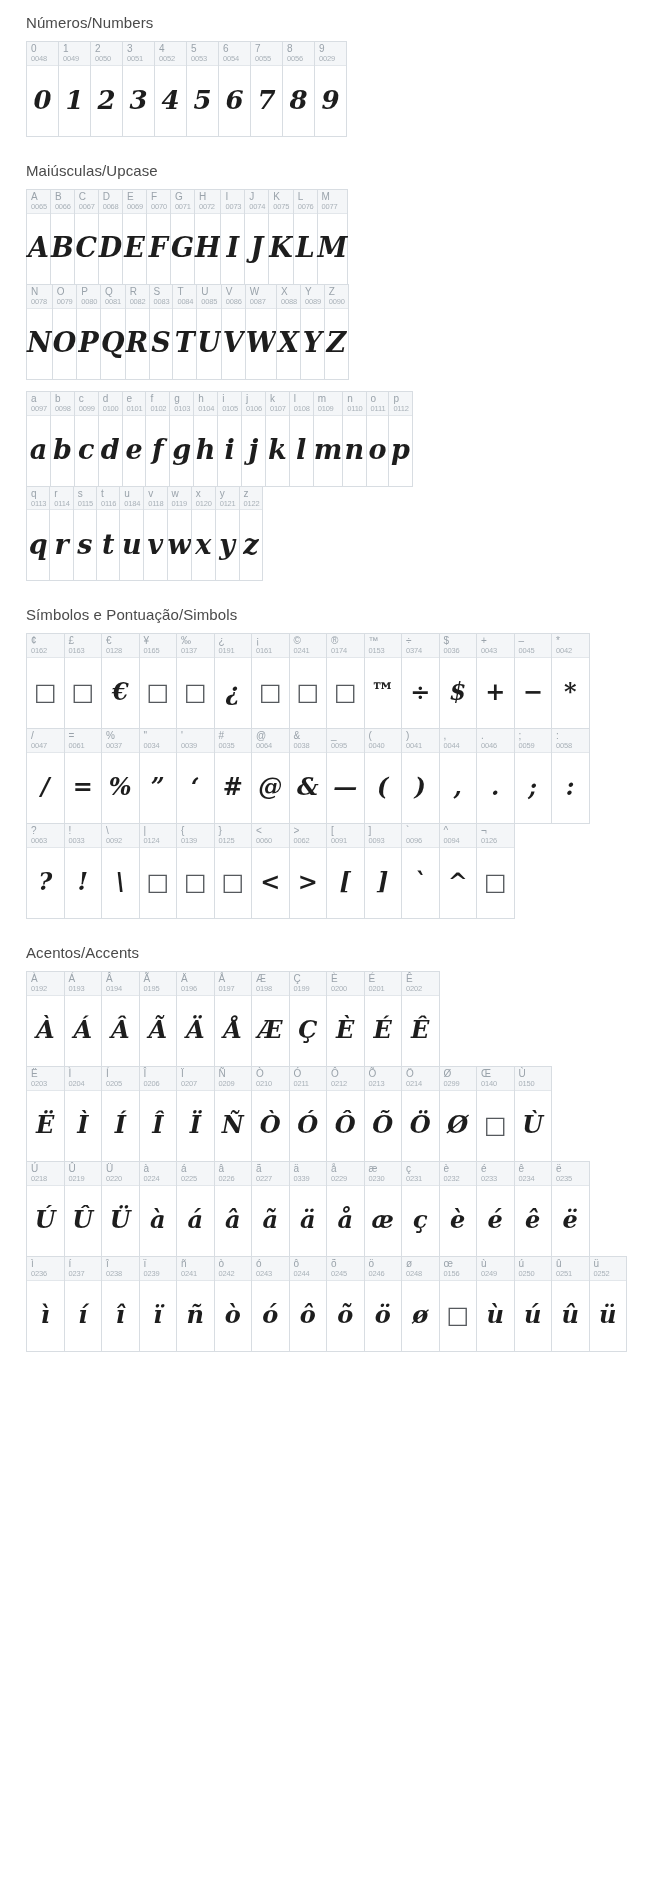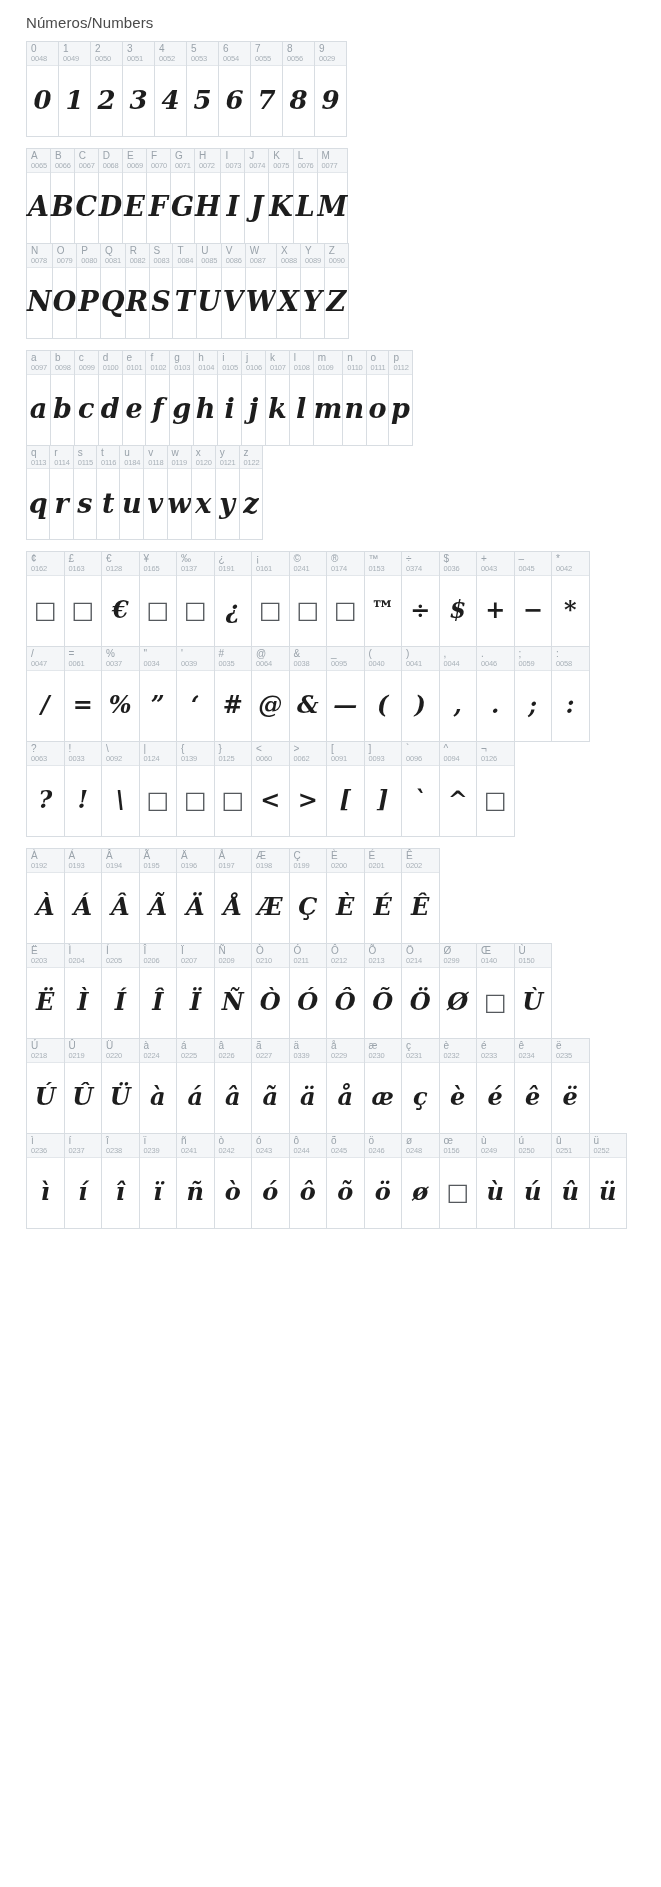--- a/index.html
+++ b/index.html
@@ -159,20 +159,21 @@
             <div class="meta">
               <span class="ch">9</span>
               <span class="code">0029</span>
             </div>
             <div class="glyph">9</div>
           </div>
         </div>
       </div>
     </div>
     <div class="section s-upcase">
+      <div class="section-title">Maiúsculas/Upcase</div>
       <div class="grid">
         <div class="row">
           <div class="cell">
             <div class="meta">
               <span class="ch">A</span>
               <span class="code">0065</span>
             </div>
             <div class="glyph">A</div>
           </div>
           <div class="cell">
@@ -541,20 +542,21 @@
             <div class="meta">
               <span class="ch">z</span>
               <span class="code">0122</span>
             </div>
             <div class="glyph">z</div>
           </div>
         </div>
       </div>
     </div>
     <div class="section s-symbols">
+      <div class="section-title">Símbolos e Pontuação/Simbols</div>
       <div class="grid">
         <div class="row">
           <div class="cell">
             <div class="meta">
               <span class="ch">¢</span>
               <span class="code">0162</span>
             </div>
             <div class="glyph tofu">□</div>
           </div>
           <div class="cell">
@@ -852,20 +854,21 @@
             <div class="meta">
               <span class="ch">¬</span>
               <span class="code">0126</span>
             </div>
             <div class="glyph tofu">□</div>
           </div>
         </div>
       </div>
     </div>
     <div class="section s-accents">
+      <div class="section-title">Acentos/Accents</div>
       <div class="grid">
         <div class="row">
           <div class="cell">
             <div class="meta">
               <span class="ch">À</span>
               <span class="code">0192</span>
             </div>
             <div class="glyph">À</div>
           </div>
           <div class="cell">

